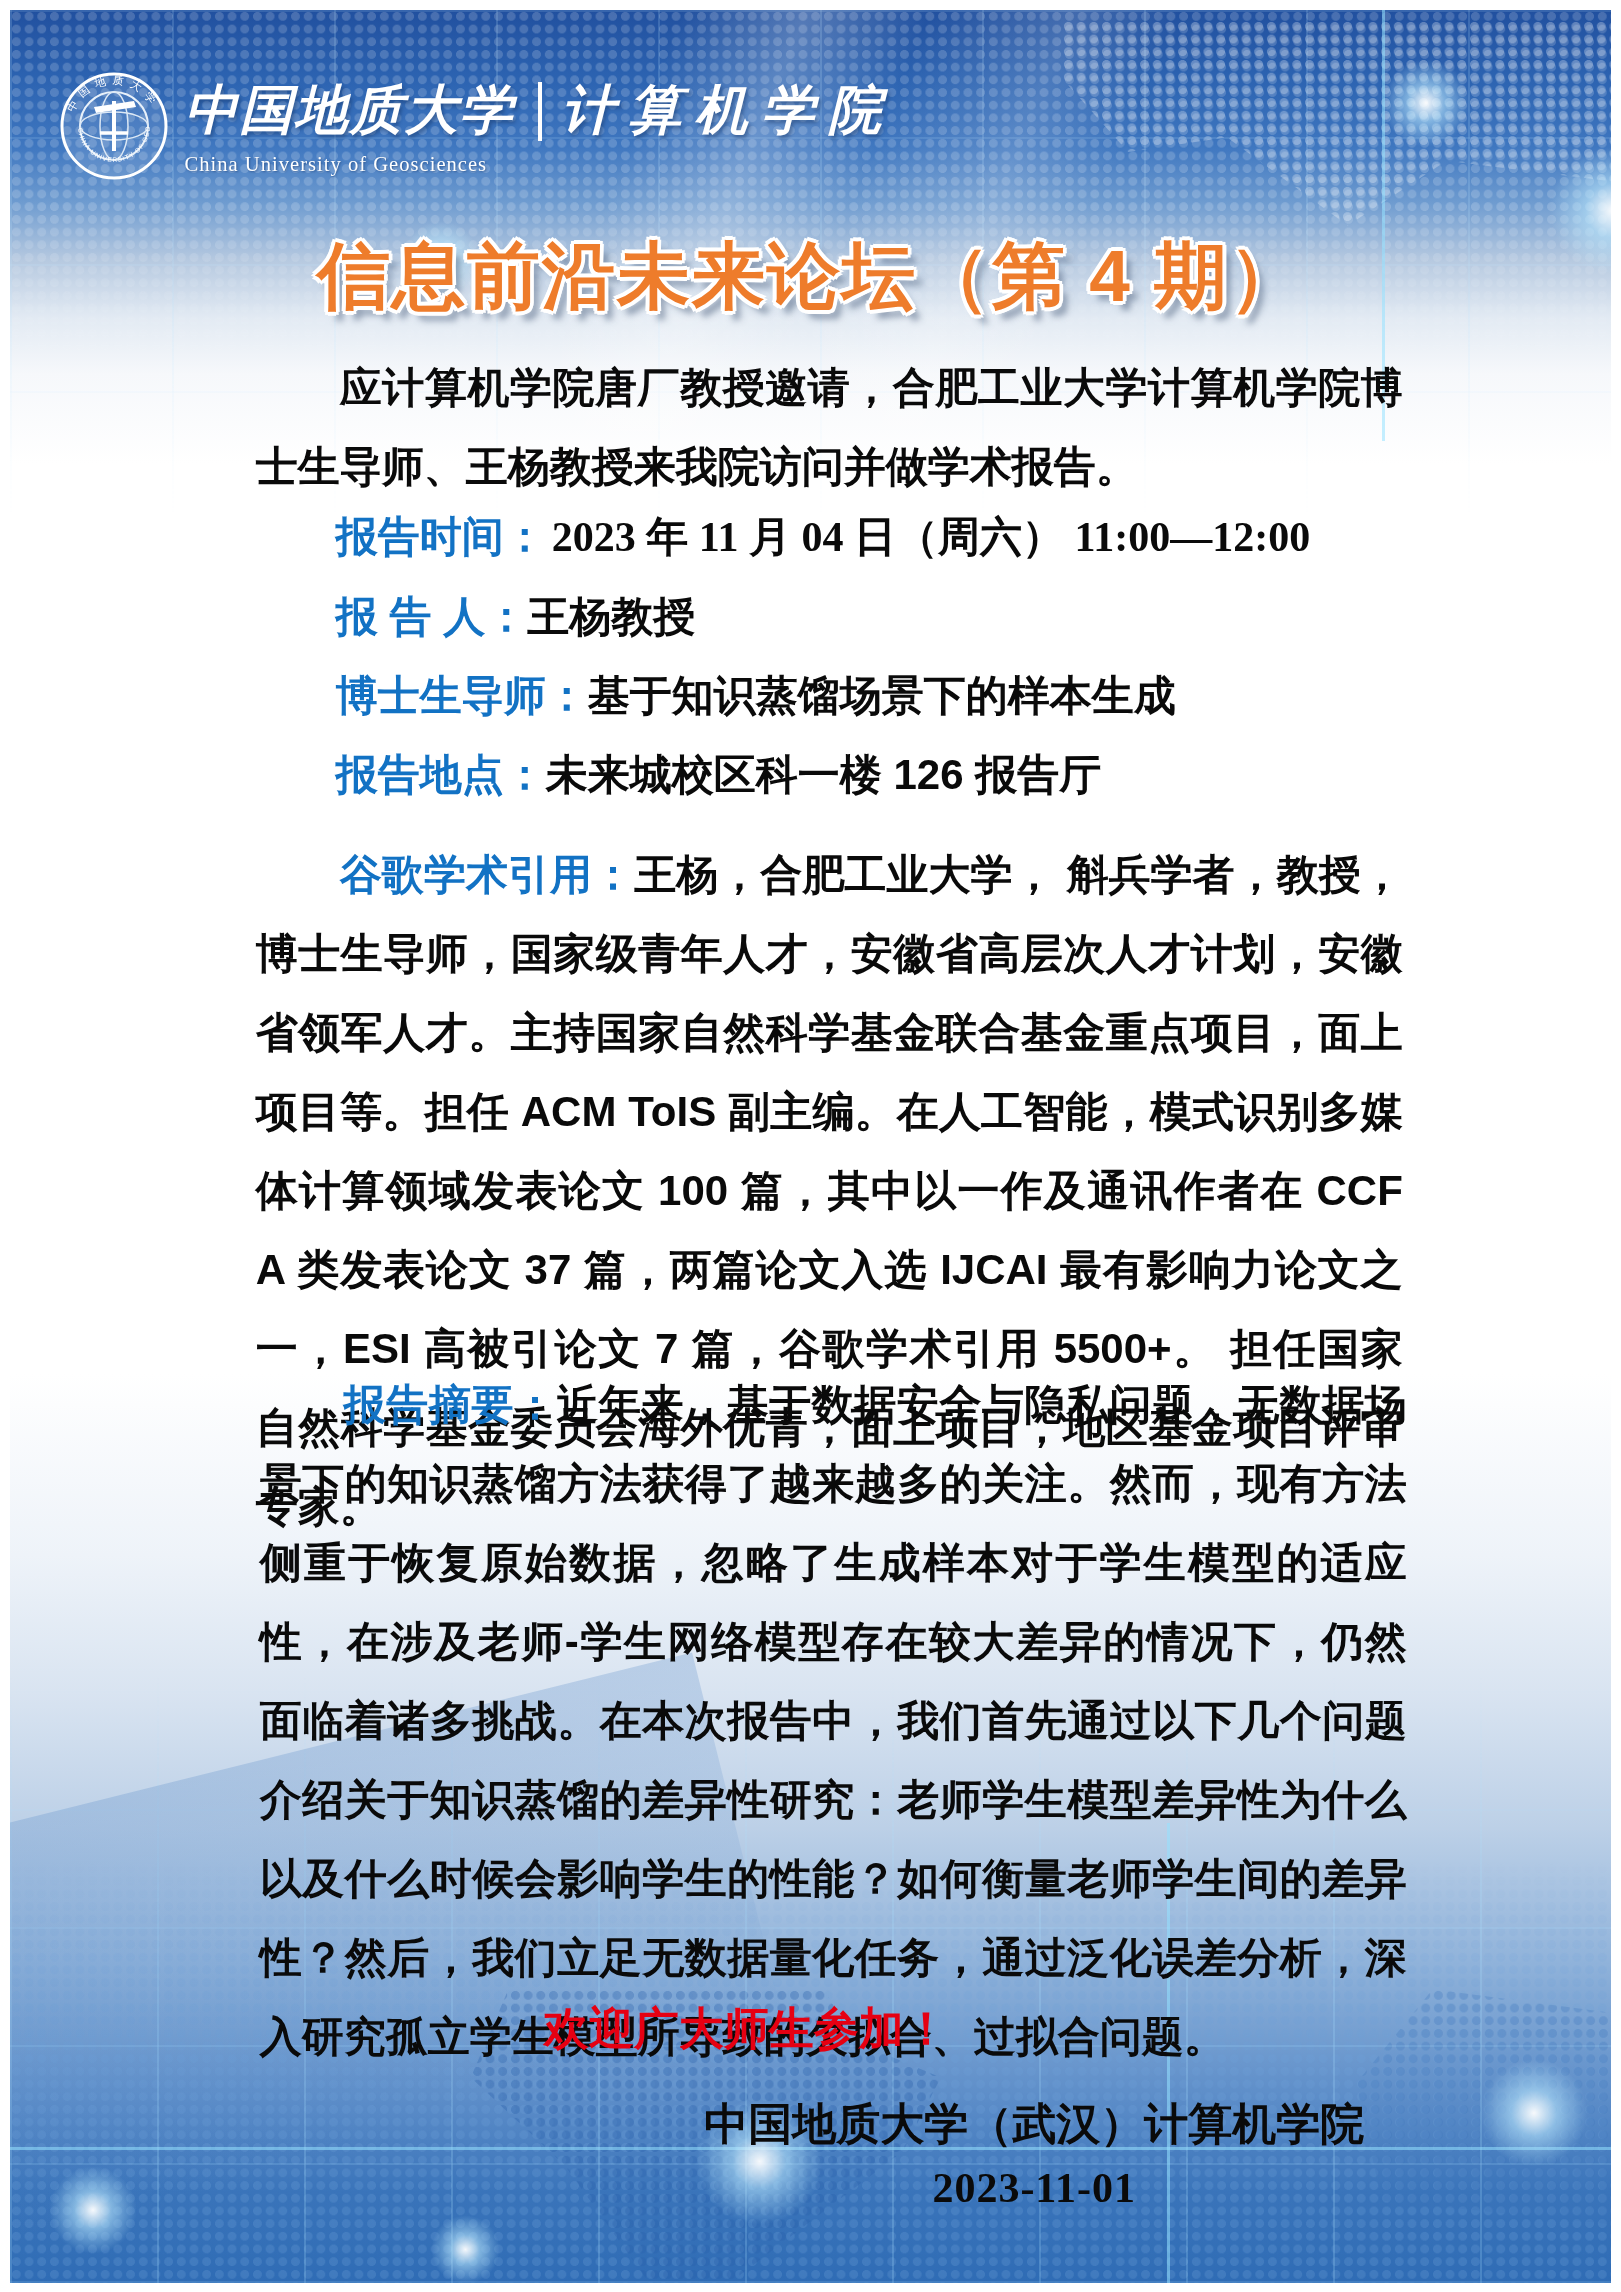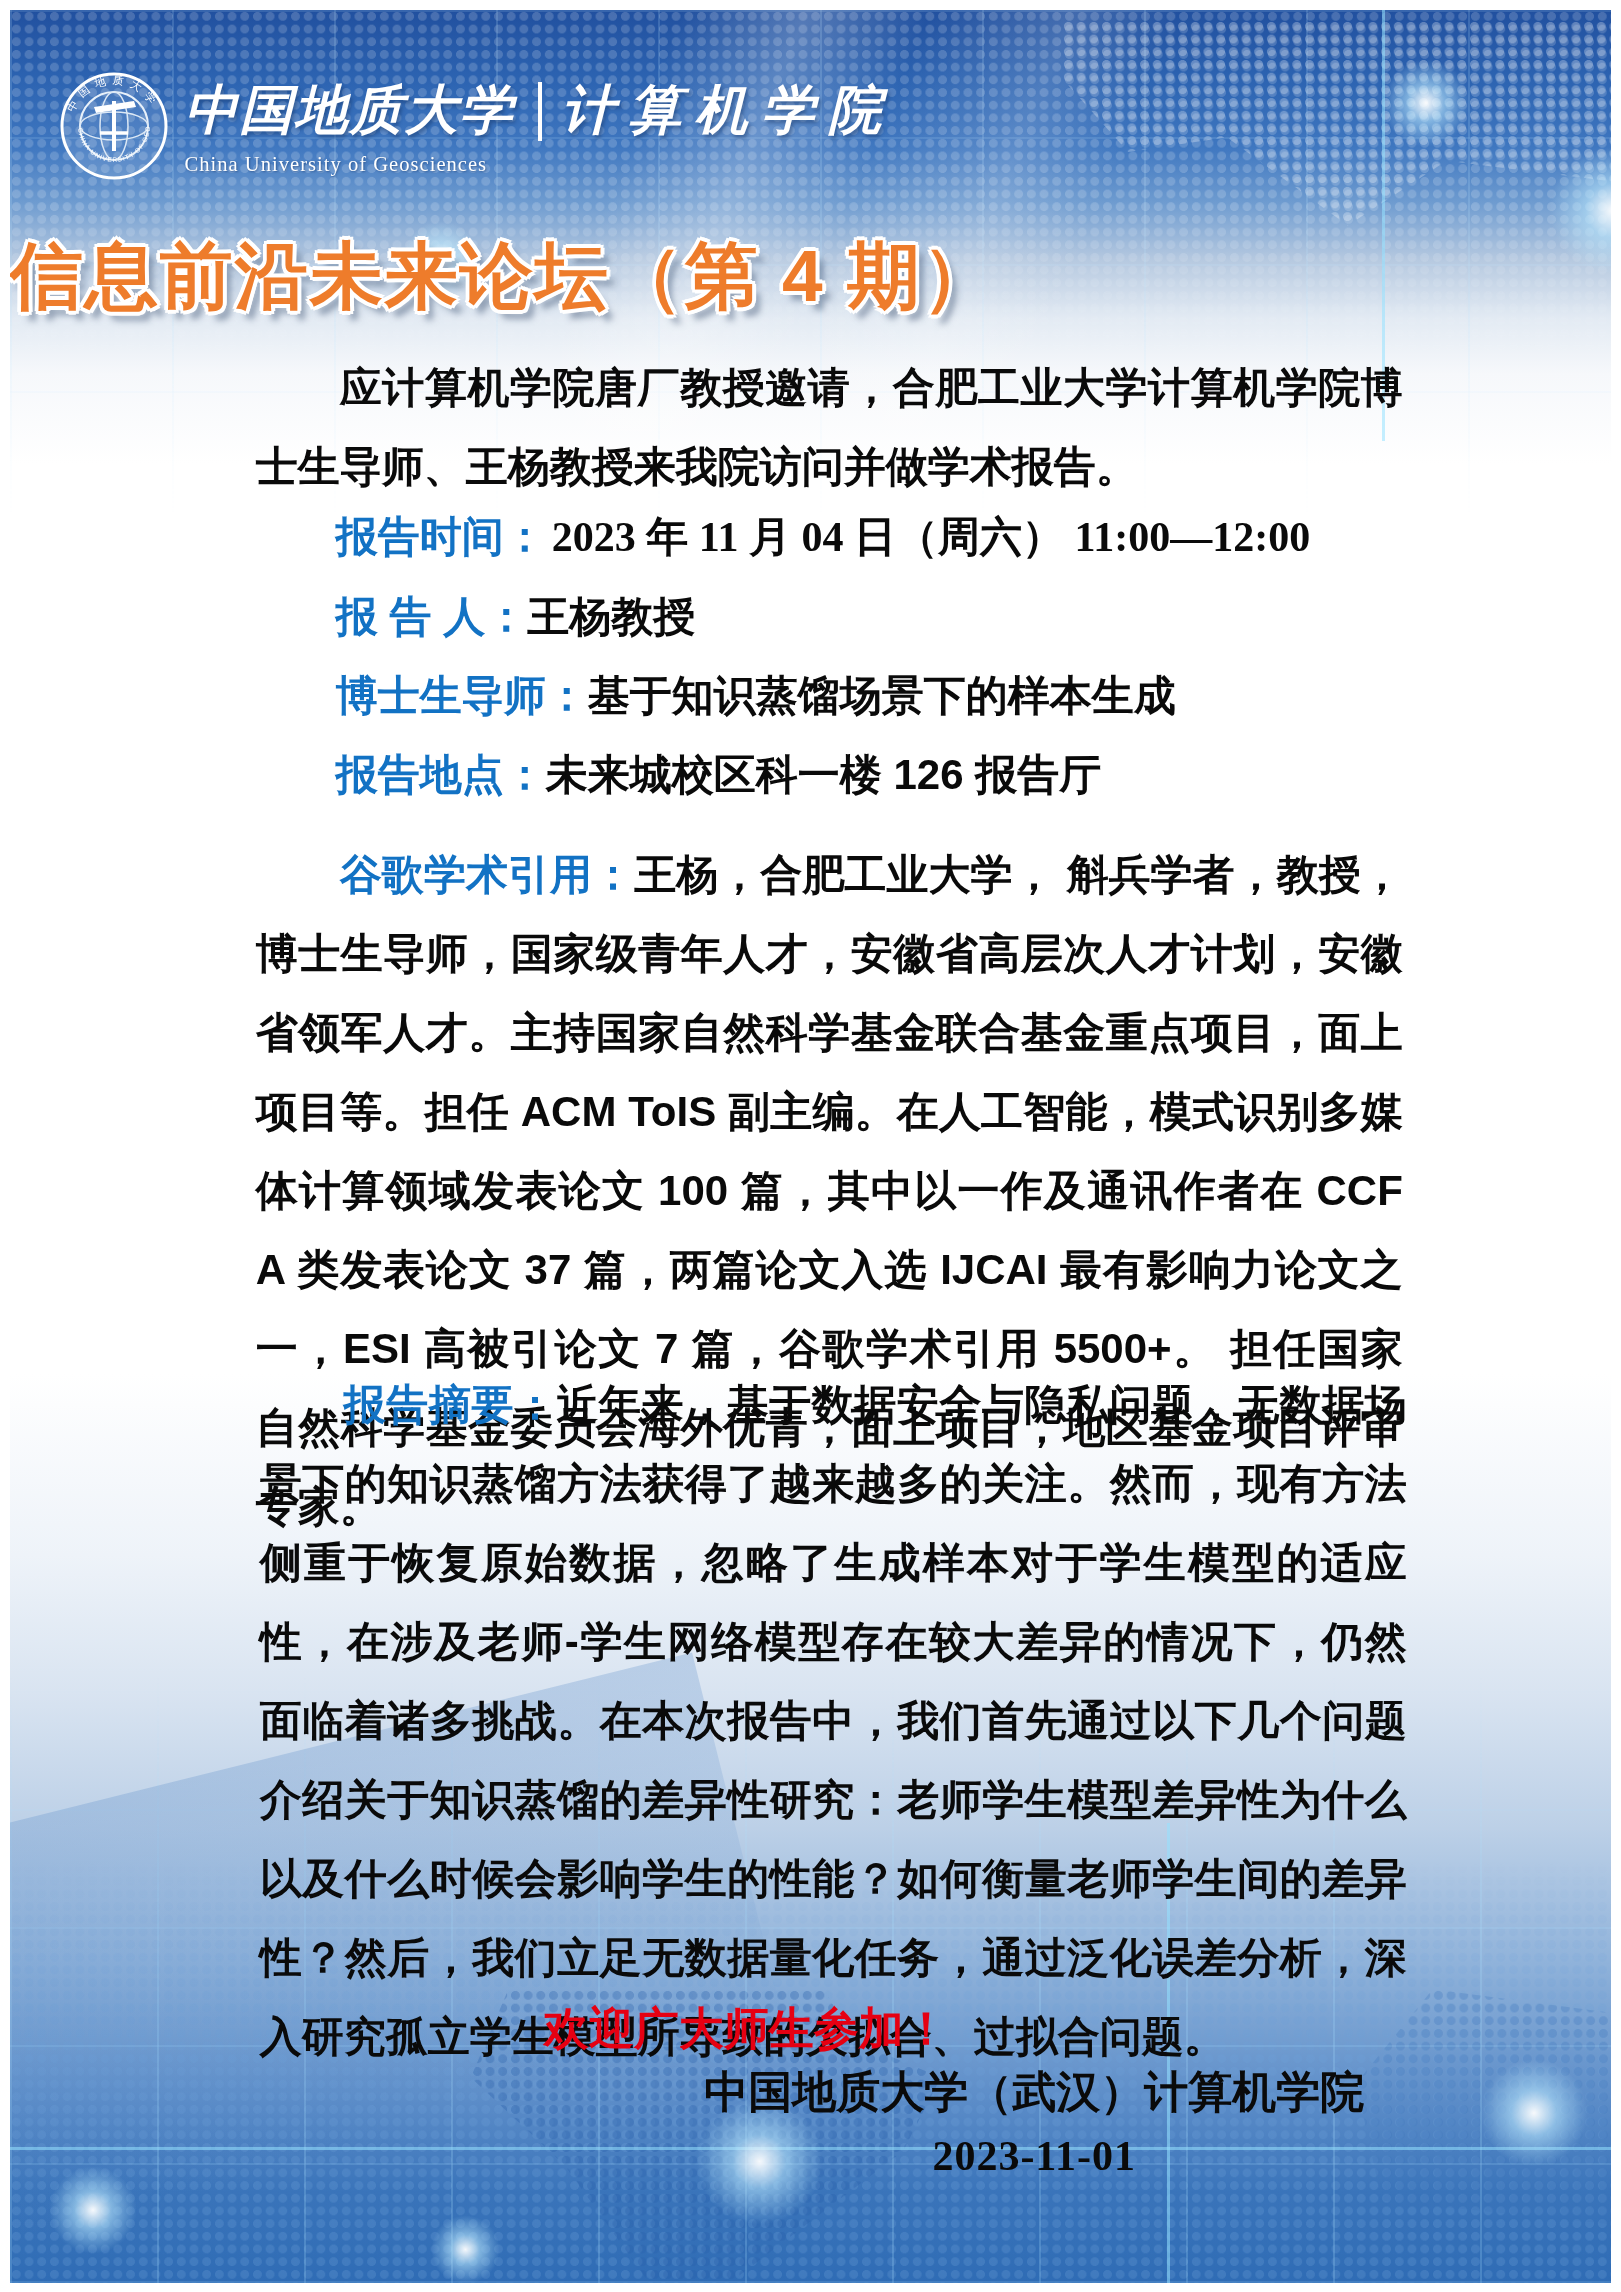--- a/index.html
+++ b/index.html
@@ -59,35 +59,35 @@
   
   .header{position:absolute;left:49px;top:61px;display:flex;align-items:center;gap:15.7px;}
   .brand-cn{color:#ffffff;font-weight:bold;font-style:italic;font-size:53px;
     text-shadow:2px 2.9px 3.9px rgba(20,50,100,.45);white-space:nowrap;display:flex;align-items:center;}
   .brand-univ{letter-spacing:2px;}
   .brand-divider{display:inline-block;width:3.9px;height:59px;background:#ffffff;margin:0 19.6px 0 23.5px;}
   .brand-college{letter-spacing:13.7px;}
   .brand-en{color:#ffffff;font-family:"Liberation Serif",serif;font-size:20.6px;letter-spacing:1px;
     margin-top:5.9px;text-shadow:1px 1px 2px rgba(20,50,100,.5);}
   
-  .title{position:absolute;left:0;top:218px;width:100%;
+  .title{position:absolute;left:0;top:218px;width:100%;text-align:center;
     font-size:73px;font-weight:bold;letter-spacing:2px;color:#ee7c2b;white-space:nowrap;
     text-shadow:-2.9px -2.9px 0 #fff,2.9px -2.9px 0 #fff,-2.9px 2.9px 0 #fff,2.9px 2.9px 0 #fff,
       -3.9px 0 0 #fff,3.9px 0 0 #fff,0 -3.9px 0 #fff,0 3.9px 0 #fff,7.8px 8.8px 6.9px rgba(70,90,120,.5);}
   
   .textblock{position:absolute;left:246px;width:1147px;color:#0a0a0a;font-weight:bold;
     font-size:42px;line-height:79px;text-align:justify;}
   .indent{text-indent:2em;}
   .lbl{color:#1272c4;}
   .detail-row{white-space:nowrap;padding-left:80px;}
   .serifnum{font-family:Liberation Serif, serif;margin-left:6px;}
   
   .welcome{position:absolute;left:534px;top:1989px;font-size:45px;font-weight:bold;color:#e60012;}
   .signoff{position:absolute;right:247px;top:2053px;text-align:center;}
-  .sign-line{font-size:44px;font-weight:bold;color:#0a0a0a;white-space:nowrap;}
+  .sign-line{font-size:44px;font-weight:bold;color:#0a0a0a;white-space:nowrap;margin-top:32px;}
   .sign-date{font-size:42px;font-weight:bold;color:#0a0a0a;font-family:"Liberation Serif",serif;
     margin-top:9.8px;letter-spacing:1px;}
 </style>
 </head>
 <body>
 
 <div class="poster">
   <div class="canvas">
 
     <div class="dots dots-top"></div>

